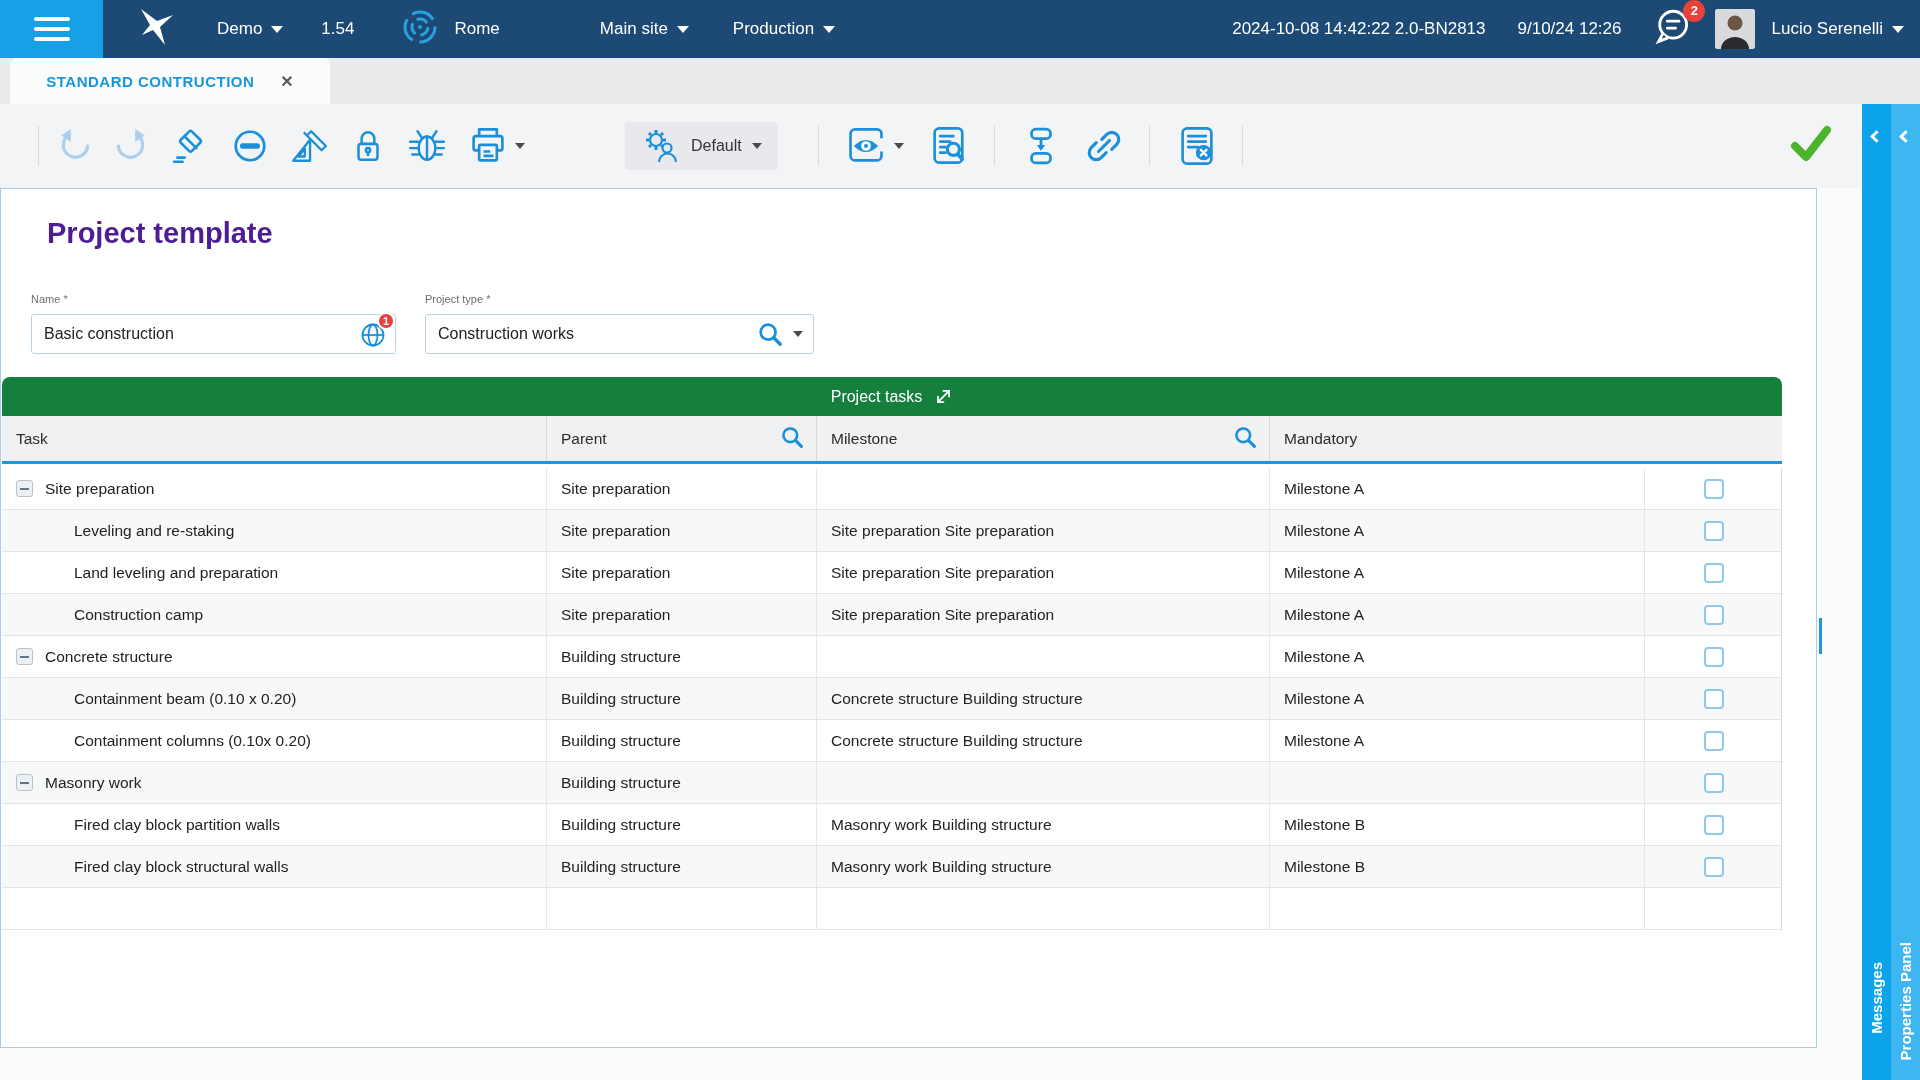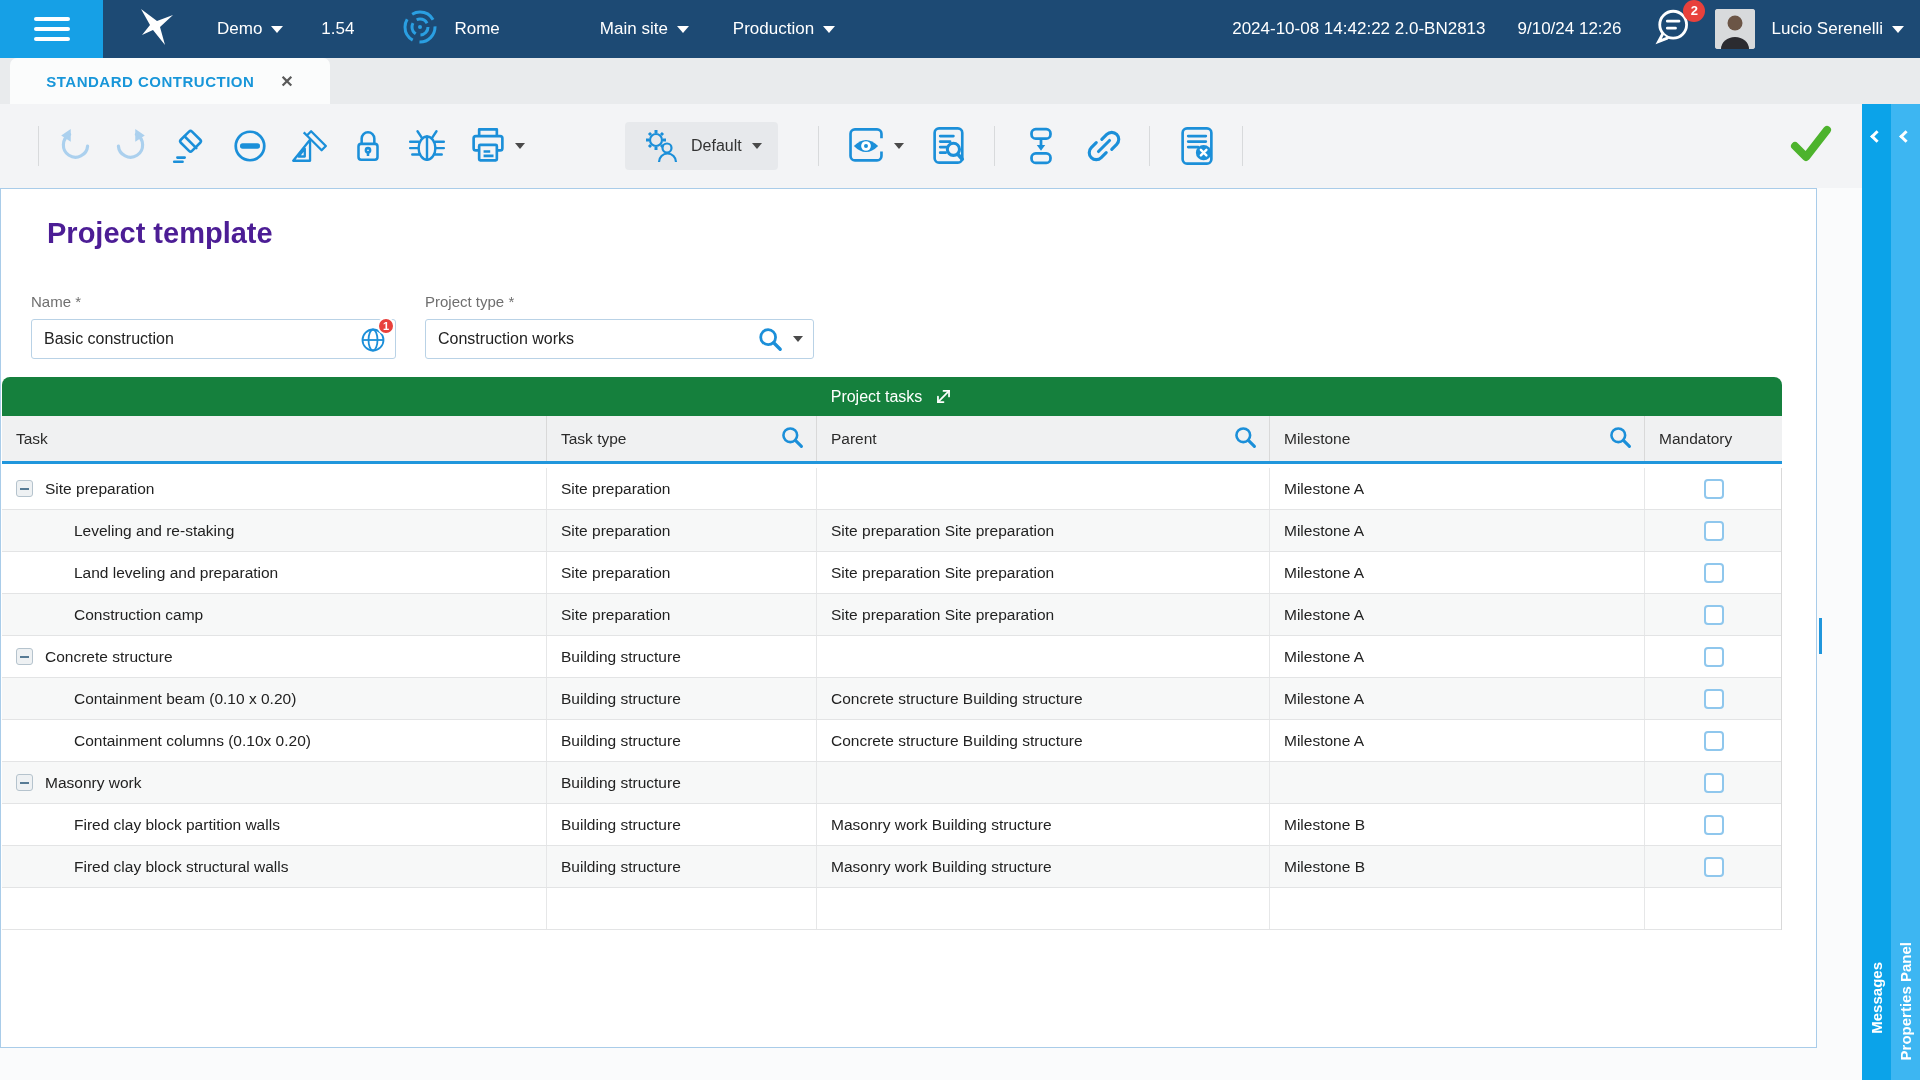--- a/index.html
+++ b/index.html
@@ -39,21 +39,21 @@
   .strip.msg { background:#0ba3e9; }
   .strip.prop { background:#3db6f2; }
   .chev { width:9px; height:9px; border-left:3px solid #fff; border-bottom:3px solid #fff; transform:rotate(45deg); margin-top:28px; }
   .vlabel { position:absolute; bottom:20px; color:#fff; font-size:15px; font-weight:bold; writing-mode:vertical-rl; transform:rotate(180deg); white-space:nowrap; }
   .strip.msg .vlabel { bottom:46px; }
 
   
   .content { position:absolute; left:0; top:188px; width:1817px; height:860px; background:#fff; border:1px solid #a9cce9; }
   .page-title { position:absolute; left:46px; top:28px; font-size:29px; font-weight:bold; color:#4c1d95; }
   .field { position:absolute; }
-  .field .flabel { font-size:15px; color:#6f6f6f; margin-bottom:9px; }
+  .field .flabel { font-size:11px; color:#6f6f6f; margin-bottom:9px; }
   .finput { position:relative; height:40px; border:1px solid #b9d2e6; border-radius:3px; background:#fff; display:flex; align-items:center; padding:0 12px; font-size:16px; color:#222; }
   .f-name { left:30px; top:104px; width:365px; }
   .f-type { left:424px; top:104px; width:334px; }
   .globe-wrap { position:absolute; right:8px; top:6px; width:28px; height:28px; }
   .fbadge { position:absolute; right:-8px; top:-9px; min-width:18px; height:18px; border-radius:9px; background:#e8413c; border:2px solid #fff; color:#fff; font-size:11px; font-weight:bold; display:flex; align-items:center; justify-content:center; }
   .input-icons { position:absolute; right:10px; top:0; height:100%; display:flex; align-items:center; gap:10px; }
 
   
   .tasks-bar { position:absolute; left:1px; top:188px; width:1780px; height:39px; background:#15803d; border-radius:8px 8px 0 0; display:flex; align-items:center; justify-content:center; gap:12px; color:#fff; font-size:16px; }
   .grid { display:grid; grid-template-columns:545px 270px 453px 375px 137px; }
@@ -340,29 +340,20 @@
         <line x1="5" y1="19" x2="19" y2="5"></line>
         <path d="M12 5 h7 v7 M12 19 h-7 v-7"></path>
       </svg>
     </div>
 
     <div class="thead grid">
       <div class="th">
           <span>Task</span>
         </div>
       <div class="th">
-        <span>Task type</span>
-        <span class="sicon" style="margin-left:auto">
-          <svg width="24" height="24" viewBox="0 0 28 28" fill="none" stroke="#1b8fd9">
-              <circle cx="12" cy="12" r="8" stroke-width="3"></circle>
-              <line x1="18" y1="18" x2="25" y2="25" stroke-width="3.6" stroke-linecap="round"></line>
-            </svg>
-        </span>
-      </div>
-      <div class="th">
         <span>Parent</span>
         <span class="sicon" style="margin-left:auto">
           <svg width="24" height="24" viewBox="0 0 28 28" fill="none" stroke="#1b8fd9">
               <circle cx="12" cy="12" r="8" stroke-width="3"></circle>
               <line x1="18" y1="18" x2="25" y2="25" stroke-width="3.6" stroke-linecap="round"></line>
             </svg>
         </span>
       </div>
       <div class="th">
         <span>Milestone</span>

